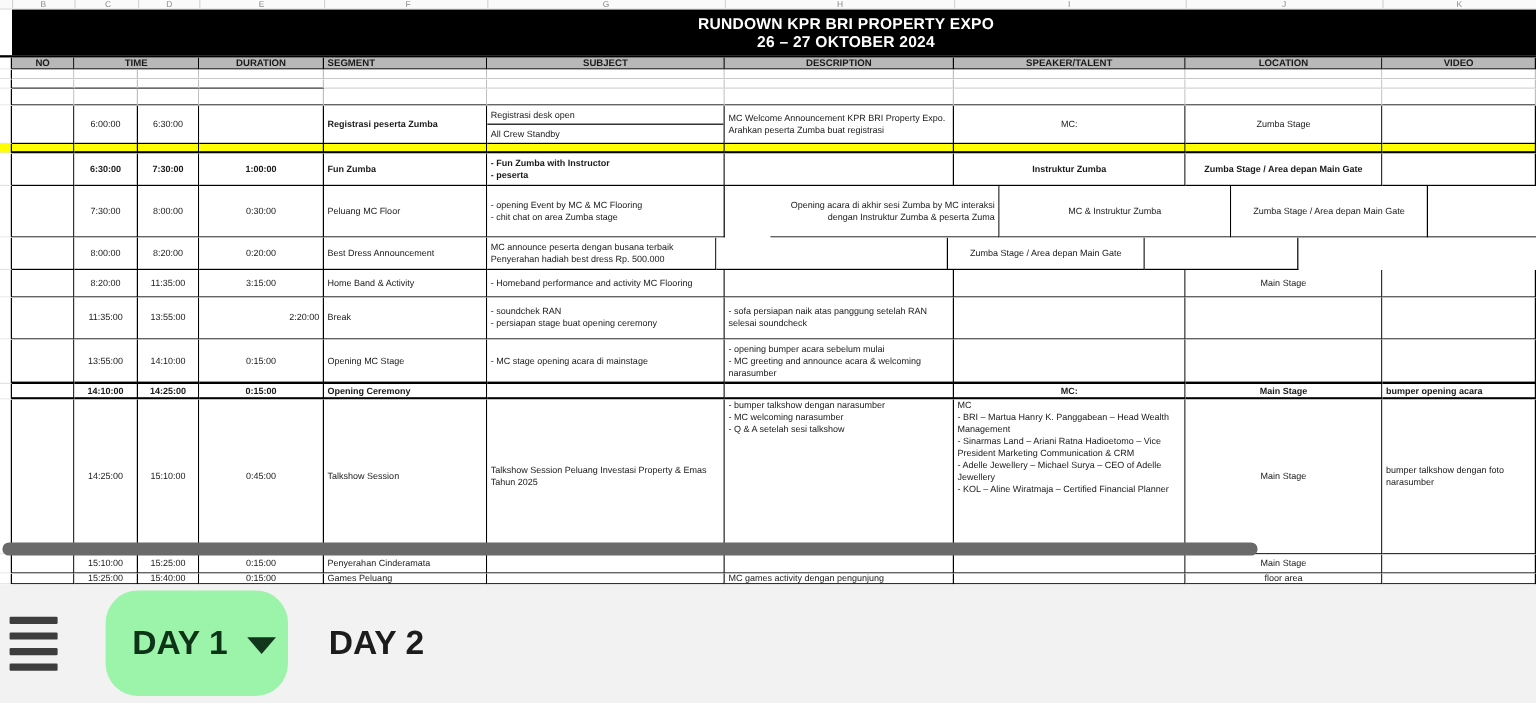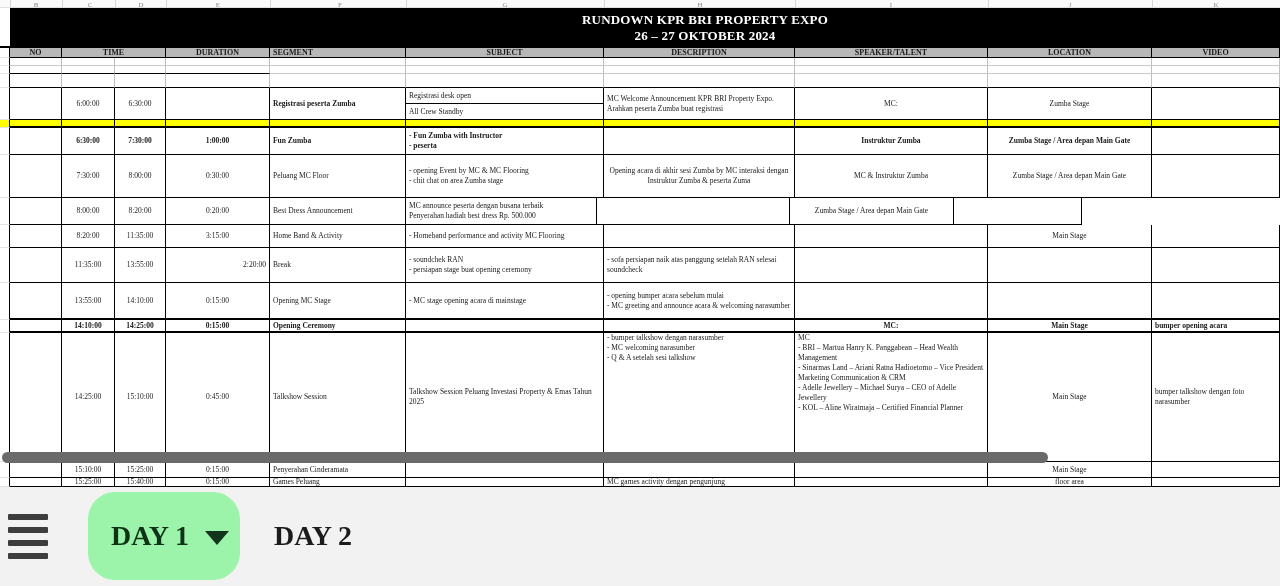--- a/index.html
+++ b/index.html
@@ -1,18 +1,18 @@
 <!DOCTYPE html>
 <html><head>
 <meta charset="utf-8">
 <style>
   * { margin:0; padding:0; box-sizing:border-box; }
   html,body { width:1280px; height:586px; overflow:hidden; background:#fff;
               font-family:"Liberation Sans", sans-serif; }
-  .stage { position:relative; width:1280px; height:451px;font-family:Liberation Serif, serif; }
+  .stage { position:relative; width:1280px; height:451px; }
 
   
   .col-strip { position:relative; height:8px; background:#fafafa; border-bottom:1px solid #e0e0e0; overflow:hidden; }
   .col-letter { position:absolute; top:1px; font-size:7px; color:#8a8a8a; transform:translateX(-50%); }
   .col-line { position:absolute; top:0; bottom:0; width:1px; background:#d5d5d5; }
 
   
   .title-bar { position:absolute; left:10px; right:0; top:8px; height:38px; background:#000;
                color:#fff; text-align:center; padding-top:4px; }
   .title-bar .l1 { font-size:13px; font-weight:bold; letter-spacing:.2px; padding-left:120px; }
@@ -217,21 +217,21 @@
         <div class="cell" style="flex: 0 0 104px; text-align: center;">
           <div class="line">0:30:00</div>
         </div>
         <div class="cell" style="flex: 0 0 136px; text-align: left;">
           <div class="line">Peluang MC Floor</div>
         </div>
         <div class="cell" style="flex: 0 0 198px; text-align: left;">
           <div class="line">- opening Event by MC &amp; MC Flooring</div>
           <div class="line">- chit chat on area Zumba stage</div>
         </div>
-        <div class="cell" style="flex: 0 0 191px; text-align: center;">
+        <div class="cell" style="flex: 0 0 191px; text-align: right; margin-left: 38px;">
           <div class="line">Opening acara di akhir sesi Zumba by MC interaksi dengan Instruktur Zumba &amp; peserta Zuma</div>
         </div>
         <div class="cell" style="flex: 0 0 193px; text-align: center;">
           <div class="line">MC &amp; Instruktur Zumba</div>
         </div>
         <div class="cell" style="flex: 0 0 164px; text-align: center;">
           <div class="line">Zumba Stage / Area depan Main Gate</div>
         </div>
         <div class="cell" style="flex: 0 0 128px; text-align: left;"></div>
       </div>

